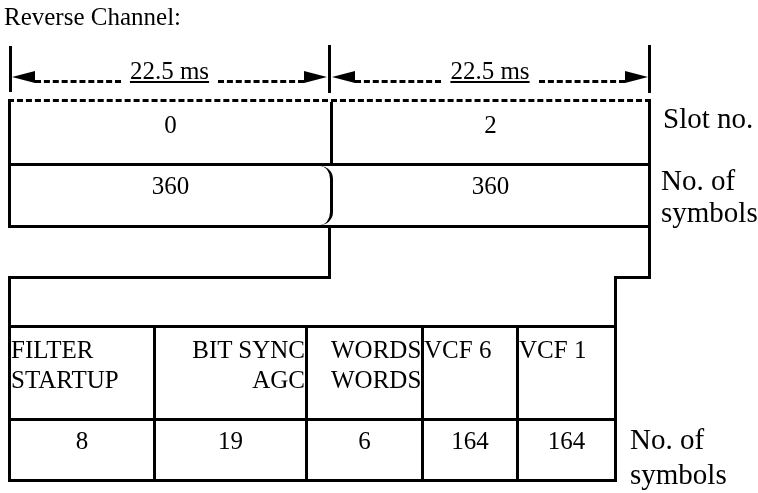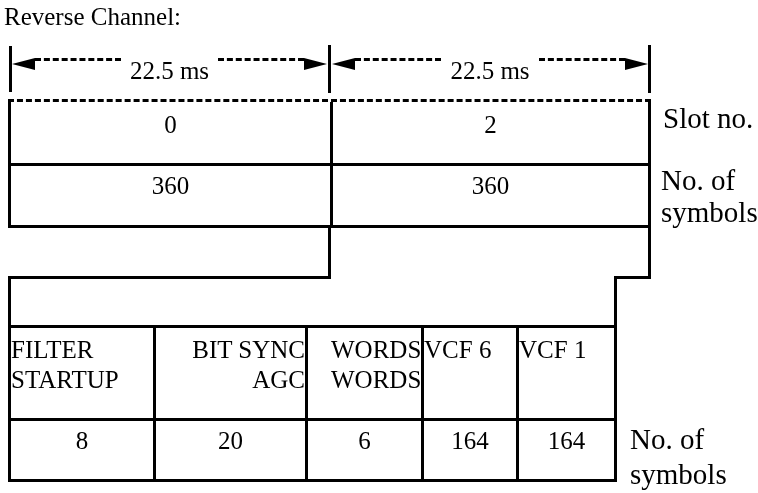--- a/index.html
+++ b/index.html
@@ -25,21 +25,22 @@
   .line { position: absolute; background: var(--ink); }
   
   .tick-1 { left: 9px;   top: 46px; width: 3px; height: 46px; }
   .tick-2 { left: 328px; top: 45px; width: 3px; height: 48px; }
   .tick-3 { left: 648px; top: 45px; width: 3px; height: 48px; }
   
   .arrow-span {
     position: absolute;
     height: 25px;
     display: flex;
-    align-items: flex-start;
+    align-items: flex-end;
+    text-decoration: underline;
   }
   .span-1 { left: 12px;  top: 58px; width: 315px; }
   .span-2 { left: 332px; top: 58px; width: 316px; }
   .dash { flex: 1; height: 0; border-top: 3px dashed var(--ink); }
   .tri { width: 0; height: 0; }
   .tri-l { border-top: 6px solid transparent; border-bottom: 6px solid transparent; border-right: 23px solid var(--ink); }
   .tri-r { border-top: 6px solid transparent; border-bottom: 6px solid transparent; border-left: 23px solid var(--ink); }
   .ms-label { font-size: 25px; padding: 0 9px; white-space: nowrap; line-height: 25px; }
   
   .t1 {
@@ -47,21 +48,21 @@
     left: 8px; top: 99px; width: 643px; height: 129px;
     border: 3px solid var(--ink);
     border-top: 3px dashed var(--ink);
     display: grid;
     grid-template-columns: 322px 1fr;
     grid-template-rows: 64px 1fr;
   }
   .t1 .c { font-size: 25px; text-align: center; padding-top: 9px; }
   .t1 .c.br { border-right: 3px solid var(--ink); }
   .t1 .c.bb { border-bottom: 3px solid var(--ink); }
-  .t1 .c.r2 { padding-top: 6px; }
+  .t1 .c.r2 { padding-top: 6px; border-radius: 13px; }
   
   .t2 {
     position: absolute;
     left: 8px; top: 325px; width: 609px; height: 157px;
     border: 3px solid var(--ink);
     display: grid;
     grid-template-columns: 145px 152px 116px 95px 1fr;
     grid-template-rows: 93px 1fr;
   }
   .t2 .c { font-size: 25px; padding-top: 7px; line-height: 30px; }
@@ -145,21 +146,21 @@
       <span class="cell-line">WORDS</span>
       <span class="cell-line">WORDS</span>
     </div>
     <div class="c br bb ctr">
       <span class="cell-line">VCF 6</span>
     </div>
     <div class="c bb ctr">
       <span class="cell-line">VCF 1</span>
     </div>
     <div class="c br num">8</div>
-    <div class="c br num">20</div>
+    <div class="c br num">19</div>
     <div class="c br num">6</div>
     <div class="c br num">164</div>
     <div class="c num">164</div>
   </div>
 
   <div class="side-label lbl-sym2">
     <span class="cell-line">No. of</span>
     <span class="cell-line">symbols</span>
   </div>
 

